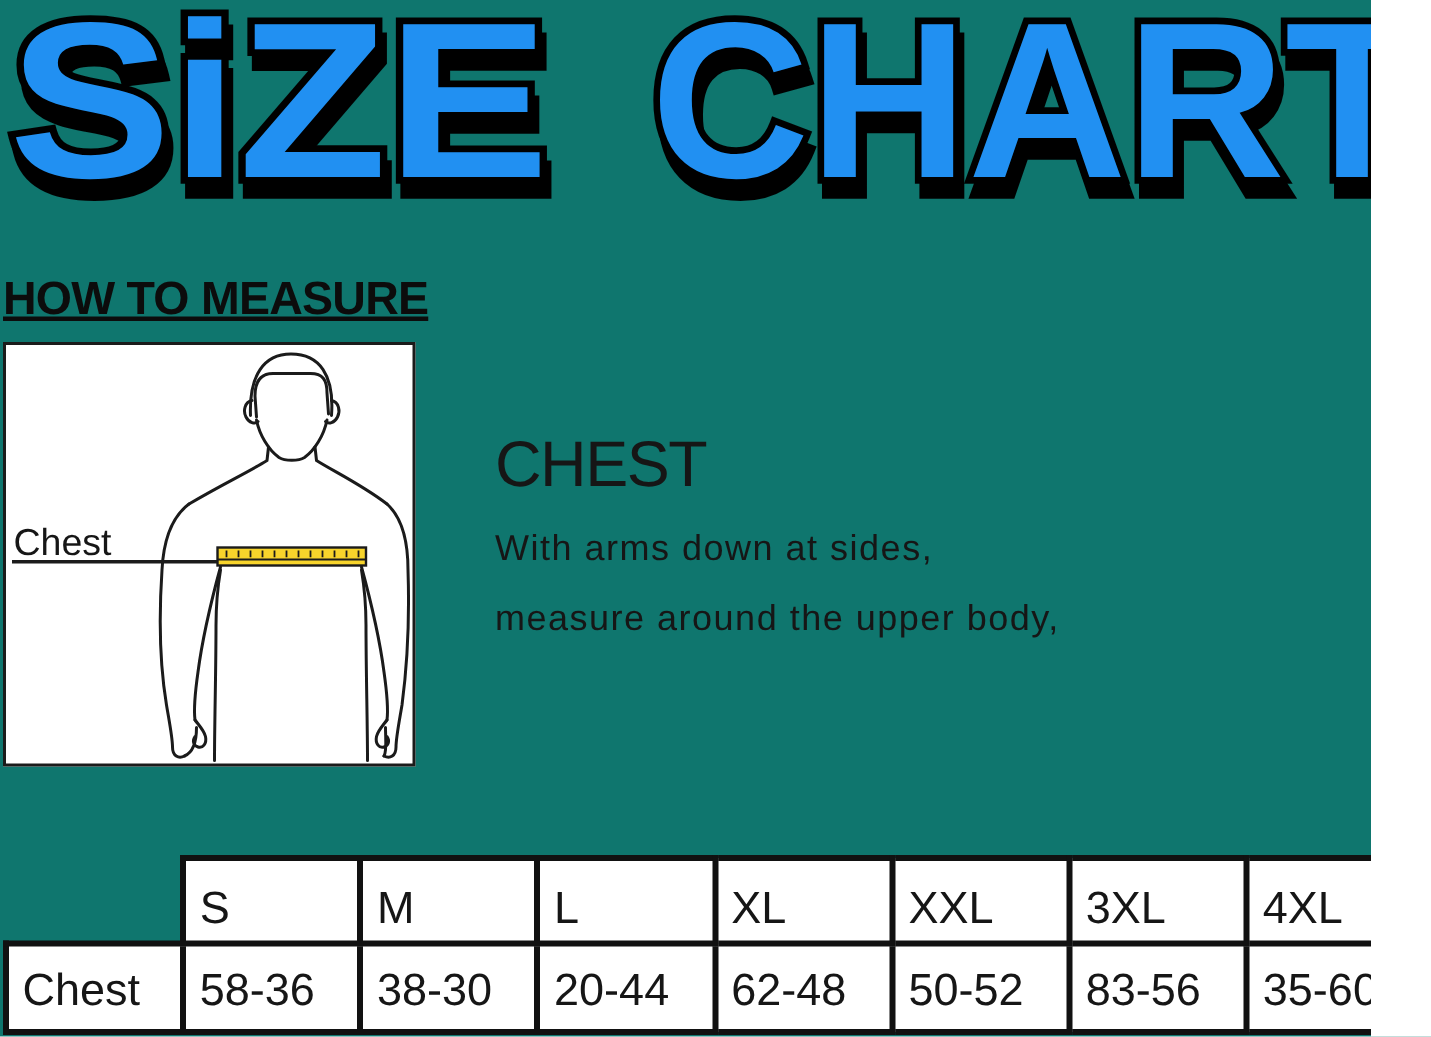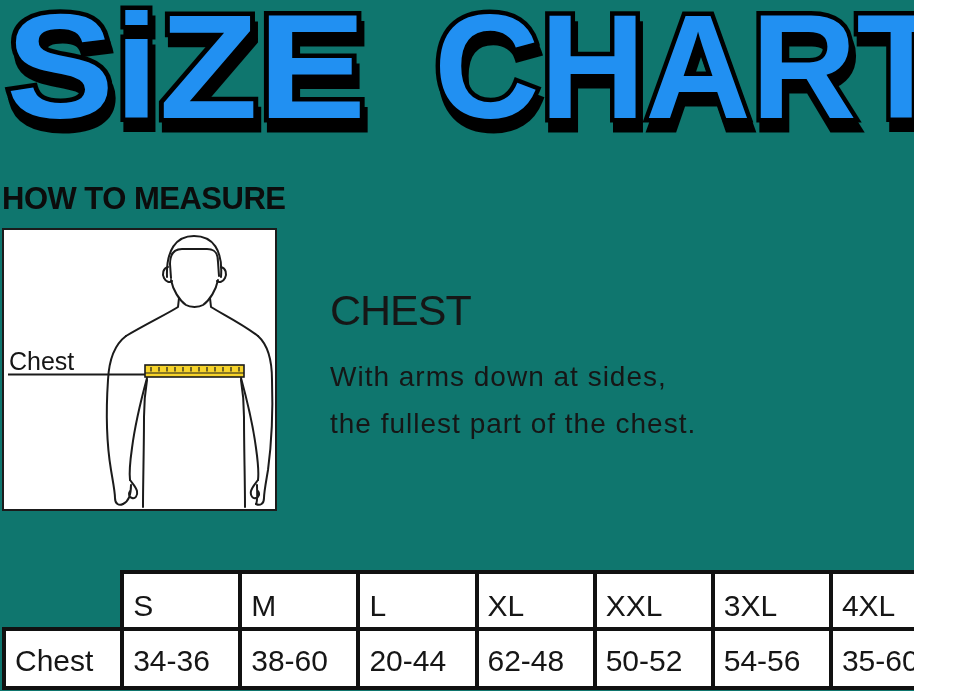--- a/index.html
+++ b/index.html
@@ -5,31 +5,31 @@
   html,body{margin:0;padding:0;background:#fff;}
   #page{position:relative;width:914px;height:691px;background:#0f766e;overflow:hidden;
         font-family:"Liberation Sans",sans-serif;color:#1a1a1a;}
   .abs{position:absolute;}
 
   
   #title-svg{left:0;top:0;}
   #title-svg text{font-family:"Liberation Sans",sans-serif;font-weight:bold;}
 
   
-  #howto{left:2px;top:181px;font-size:31px;font-weight:bold;letter-spacing:-0.5px;color:#0c0c0c;}
+  #howto{left:2px;top:181px;font-size:31px;font-weight:bold;letter-spacing:-0.5px;color:#0c0c0c;text-decoration:underline;}
 
   
   #measure-box{left:2px;top:228px;width:275px;height:283px;border:2px solid #1b1b1b;box-sizing:border-box;background:#fff;}
   #figure-svg{display:block;}
   #figure-svg text{font-family:"Liberation Sans",sans-serif;}
 
   
   #instructions{left:330px;top:288px;}
   #chest-heading{font-size:43px;line-height:44px;letter-spacing:-1px;color:#161616;}
-  #chest-lines{margin-top:21px;font-size:28px;line-height:47px;letter-spacing:1px;color:#161616;}
+  #chest-lines{margin-top:10px;font-size:24px;line-height:47px;letter-spacing:1px;color:#161616;}
 
   
   #size-table{left:2px;top:570px;border-collapse:collapse;table-layout:fixed;width:949px;}
   #size-table th,#size-table td{border:4px solid #111;font-weight:400;text-align:left;
       vertical-align:bottom;padding:0 0 4px 9px;font-size:30px;color:#161616;background:#fff;}
   #size-table .corner{border:none;background:transparent;}
   #size-table tr.header-row{height:57px;}
   #size-table tr.data-row{height:59px;}
   #size-table tr.data-row td{padding-bottom:8px;}
 </style>
@@ -88,42 +88,42 @@
 
       <path d="M4,144.5 L141,144.5" stroke="#1b1b1b" stroke-width="2.2"></path>
       <text x="5" y="140" font-size="25" fill="#161616">Chest</text>
     </svg>
   </div>
 
   <div id="instructions" class="abs">
     <div id="chest-heading">CHEST</div>
     <div id="chest-lines">
       <div>With arms down at sides,</div>
-      <div>the fullest part of the chest.</div>
+      <div>measure around the upper body,</div>
     </div>
   </div>
 
   <table id="size-table" class="abs">
     <tbody>
         <tr class="header-row">
       <th class="corner"></th>
       <th>S</th>
       <th>M</th>
       <th>L</th>
       <th>XL</th>
       <th>XXL</th>
       <th>3XL</th>
       <th>4XL</th>
     </tr>
     <tr class="data-row">
       <td>Chest</td>
-      <td>34-36</td>
-      <td>38-60</td>
+      <td>58-36</td>
+      <td>38-30</td>
       <td>20-44</td>
       <td>62-48</td>
       <td>50-52</td>
-      <td>54-56</td>
+      <td>83-56</td>
       <td>35-60</td>
     </tr>
   </tbody>
     </table>
 
 </div>
 
 </body></html>

